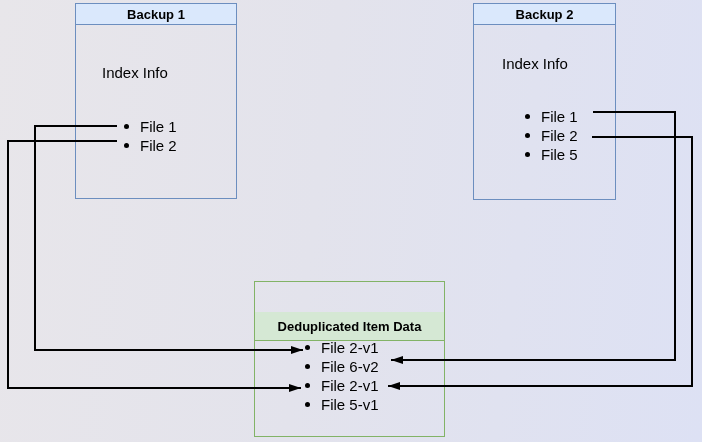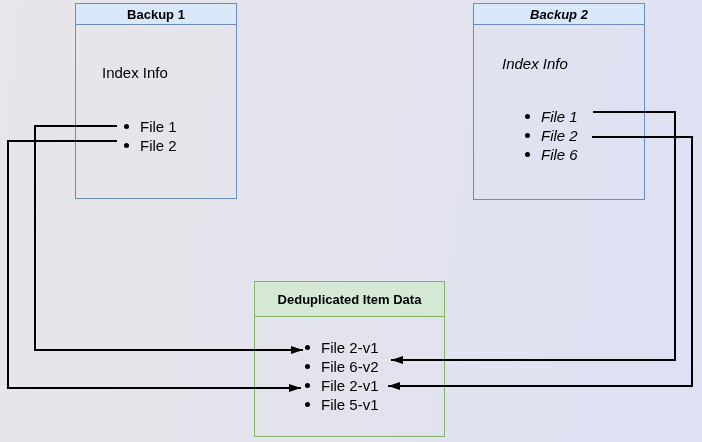--- a/index.html
+++ b/index.html
@@ -43,21 +43,21 @@
     height: 21px;
     border-bottom: 1px solid;
     display: flex;
     align-items: center;
     justify-content: center;
     font-size: 13px;
     font-weight: 700;
     box-sizing: border-box;
   }
   .blue  .box-header { background: #dae8fc; border-color: #6c8ebf; }
-  .green .box-header { background: #d5e8d4; border-color: #82b366; height: 35px; }
+  .green .box-header { background: #d5e8d4; border-color: #82b366; height: 29px; margin-top: 30px; }
   .index-info {
     position: absolute;
     font-size: 15px;
     line-height: 18px;
     white-space: nowrap;
   }
   .file-list {
     position: absolute;
   }
   .row {
@@ -70,21 +70,21 @@
   .bullet {
     width: 5px;
     height: 5px;
     border-radius: 50%;
     background: #000;
     flex: 0 0 5px;
     margin-right: 11px;
   }
   
   #backup1 { left: 75px;  top: 3px;   width: 162px; height: 196px; }
-  #backup2 { left: 473px; top: 3px;   width: 172px; height: 197px; font-style: italic; }
+  #backup2 { left: 473px; top: 3px;   width: 143px; height: 197px; }
   #dedup   { left: 254px; top: 281px; width: 191px; height: 156px; }
   #backup1 .index-info { left: 26px; top: 60px; }
   #backup2 .index-info { left: 28px; top: 51px; }
   #backup1 .file-list  { left: 48px; top: 113px; }
   #backup2 .file-list  { left: 51px; top: 103px; }
   #dedup   .file-list  { left: 50px; top: 56px; }
 </style>
 </head>
 <body>
 
@@ -124,21 +124,21 @@
       <div class="row">
         <span class="bullet"></span>
         <span>File 1</span>
       </div>
       <div class="row">
         <span class="bullet"></span>
         <span>File 2</span>
       </div>
       <div class="row">
         <span class="bullet"></span>
-        <span>File 6</span>
+        <span>File 5</span>
       </div>
     </div>
   </div>
 
   <div class="box green" id="dedup">
     <div class="box-header">Deduplicated Item Data</div>
     <div class="file-list">
       <div class="row">
         <span class="bullet"></span>
         <span>File 2-v1</span>

